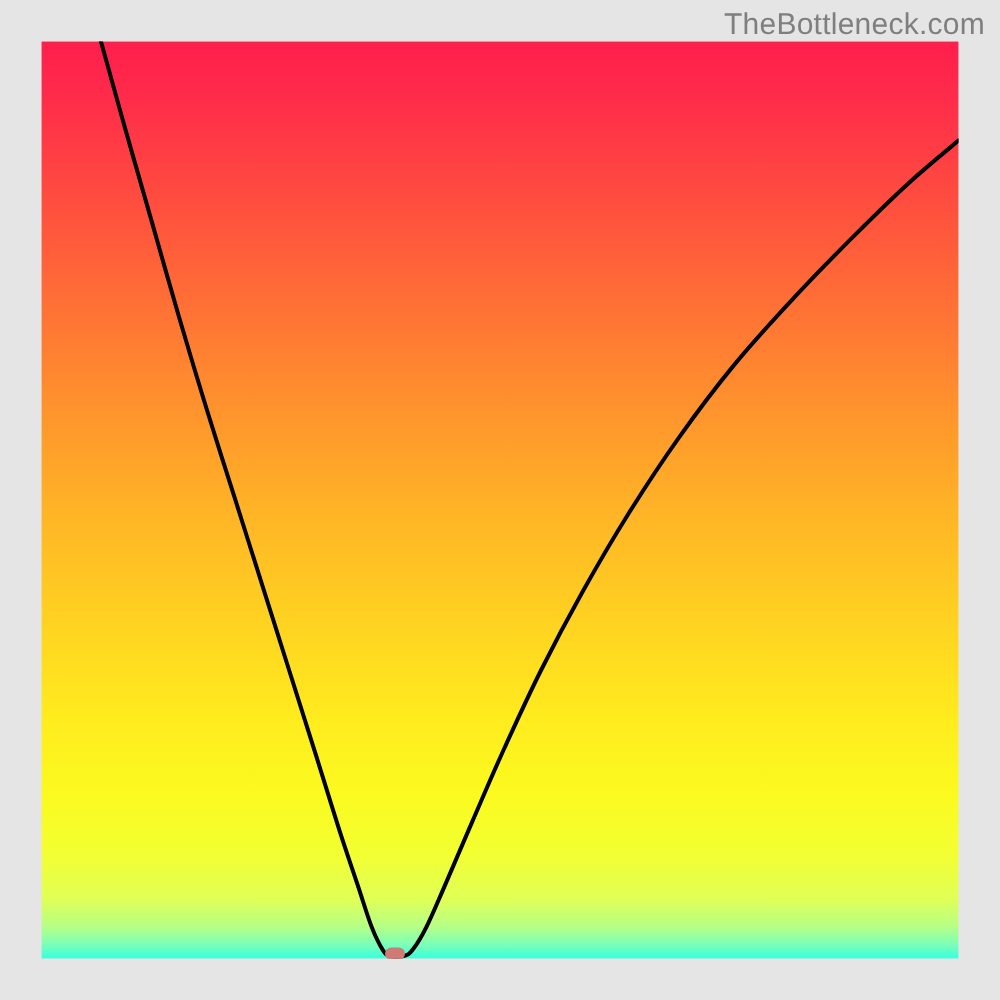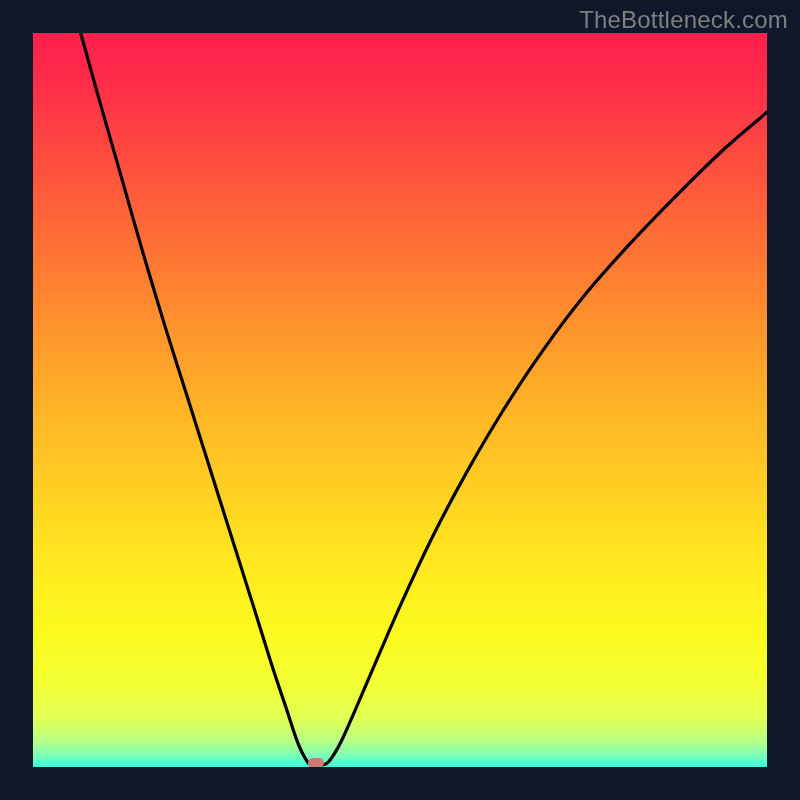--- a/index.html
+++ b/index.html
@@ -10,21 +10,21 @@
     background: #000;
     overflow: hidden;
     font-family: Arial, Helvetica, sans-serif;
   }
   .frame {
     position: absolute;
     left: 0;
     top: 0;
     width: 800px;
     height: 800px;
-    background: #0f172a;
+    background: #e5e5e5;
   }
   .plot-area {
     position: absolute;
     left: 33px;
     top: 33px;
     width: 734px;
     height: 734px;
     overflow: hidden;
   }
   .gradient {

